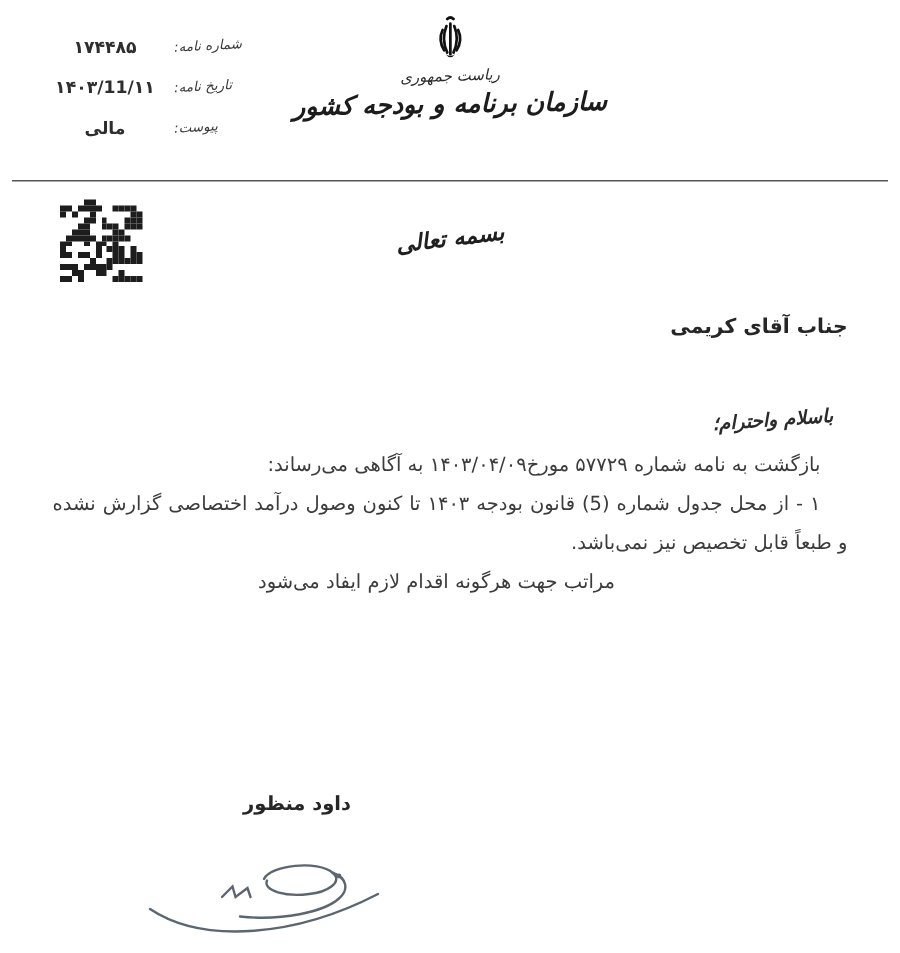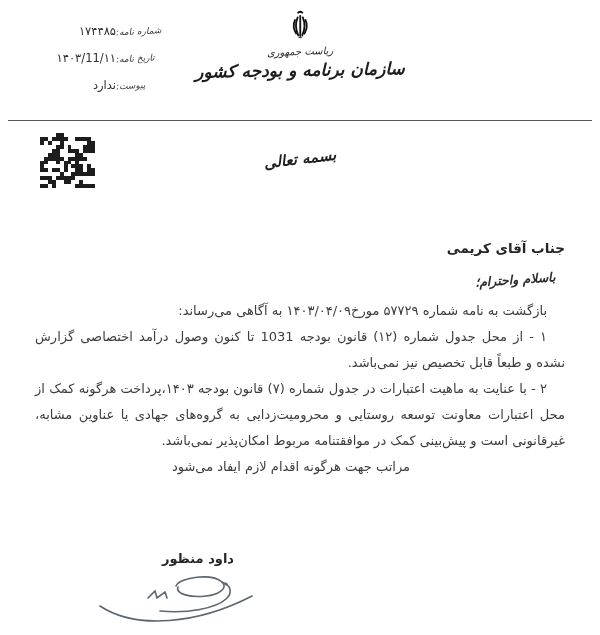--- a/index.html
+++ b/index.html
@@ -23,56 +23,56 @@
   }
   .meta{
     position:absolute;top:24px;left:12px;width:160px;direction:rtl;
   }
   .meta-row{display:flex;align-items:center;margin-bottom:13px;}
   .meta-label{
     width:56px;font-size:9px;font-style:italic;color:#3a3a3a;
     text-align:left;flex:none;transform:rotate(-3deg);
   }
   .meta-value{
-    width:92px;flex:none;font-size:11.5px;color:#2e2e2e;
+    width:92px;flex:none;text-align:center;font-size:11.5px;color:#2e2e2e;font-weight:bold;
   }
   .header-divider{
     position:absolute;top:120px;left:8px;width:584px;height:0;
     border-top:1.6px solid #555;
   }
   
   .qr{
     position:absolute;top:133px;left:40px;width:55px;height:55px;
     display:grid;grid-template-columns:repeat(14,1fr);grid-template-rows:repeat(14,1fr);
   }
   .qr i{background:#1d1d1d;}
   .qr i.off{background:transparent;}
   .bismillah{
     position:absolute;top:150px;left:50%;transform:translateX(-50%) rotate(-7deg);
     font-size:15px;font-weight:bold;font-style:italic;color:#1f1f1f;direction:rtl;
   }
   
   .content{position:absolute;left:35px;width:530px;direction:rtl;}
-  .recipient{top:205px;margin-top:30px;}
+  .recipient{top:205px;}
   .recipient-line{font-weight:bold;font-size:13.5px;color:#262626;line-height:26px;}
   .salutation{
     position:absolute;top:272px;right:45px;direction:rtl;
     font-size:12.5px;font-style:italic;font-weight:bold;color:#2b2b2b;
     transform:rotate(-4deg);
   }
   .body-text{top:298px;}
   .body-text p{
     margin:0;font-size:13px;line-height:26px;color:#3c3c3c;
     text-align:justify;text-indent:18px;
   }
   .body-text p.intro{text-align:right;}
   .body-text p.closing{text-align:center;}
   
   .signer-name{
-    position:absolute;top:551px;left:128px;width:140px;text-align:center;
+    position:absolute;top:529px;left:128px;width:140px;text-align:center;
     font-size:13px;font-weight:bold;color:#262626;direction:rtl;
   }
   .signature-svg{position:absolute;top:566px;left:96px;}
 </style>
 </head>
 <body>
 
 <div class="page">
 
   <div class="letterhead">
@@ -95,21 +95,21 @@
     <div class="meta-row">
       <span class="meta-label">شماره نامه:</span>
       <span class="meta-value">۱۷۴۴۸۵</span>
     </div>
     <div class="meta-row">
       <span class="meta-label">تاریخ نامه:</span>
       <span class="meta-value">۱۴۰۳/11/۱۱</span>
     </div>
     <div class="meta-row">
       <span class="meta-label">پیوست:</span>
-      <span class="meta-value">ندارد</span>
+      <span class="meta-value">مالی</span>
     </div>
   </div>
 
   <div class="header-divider"></div>
 
   <div class="qr">
       <i class="off"></i>
       <i class="off"></i>
       <i class="off"></i>
       <i class="off"></i>
@@ -309,22 +309,21 @@
   <div class="bismillah">بسمه تعالی</div>
 
   <div class="content recipient" style="position:absolute;top:205px;">
     <div class="recipient-line">جناب آقای کریمی</div>
   </div>
 
   <div class="salutation">باسلام واحترام؛</div>
 
   <div class="content body-text" style="position:absolute;top:298px;">
     <p class="intro">بازگشت به نامه شماره ۵۷۷۲۹ مورخ۱۴۰۳/۰۴/۰۹ به آگاهی می‌رساند:</p>
-    <p>۱ - از محل جدول شماره (۱۲) قانون بودجه 1031 تا کنون وصول درآمد اختصاصی گزارش نشده و طبعاً قابل تخصیص نیز نمی‌باشد.</p>
-    <p>۲ - با عنایت به ماهیت اعتبارات در جدول شماره (۷) قانون بودجه ۱۴۰۳،پرداخت هرگونه کمک از محل اعتبارات معاونت توسعه روستایی و محرومیت‌زدایی به گروه‌های جهادی یا عناوین مشابه، غیرقانونی است و پیش‌بینی کمک در موافقتنامه مربوط امکان‌پذیر نمی‌باشد.</p>
+    <p>۱ - از محل جدول شماره (5) قانون بودجه ۱۴۰۳ تا کنون وصول درآمد اختصاصی گزارش نشده و طبعاً قابل تخصیص نیز نمی‌باشد.</p>
     <p class="closing">مراتب جهت هرگونه اقدام لازم ایفاد می‌شود</p>
   </div>
 
   <div class="signer-name">داود منظور</div>
   <svg class="signature-svg" width="170" height="64" viewBox="0 0 170 64" aria-hidden="true">
     <g fill="none" stroke="#5b6670" stroke-width="1.6" stroke-linecap="round">
       <path d="M80 20 c4 -9 36 -13 46 -4 c7 6 -4 13 -16 14 c-15 2 -31 -2 -28 -9"></path>
       <path d="M126 16 c9 3 11 11 4 17 c-10 9 -38 15 -66 12"></path>
       <path d="M52 32 l7 -7 l2 7 l8 -6 l2 6"></path>
       <path d="M4 40 C40 64 102 58 156 30"></path>

